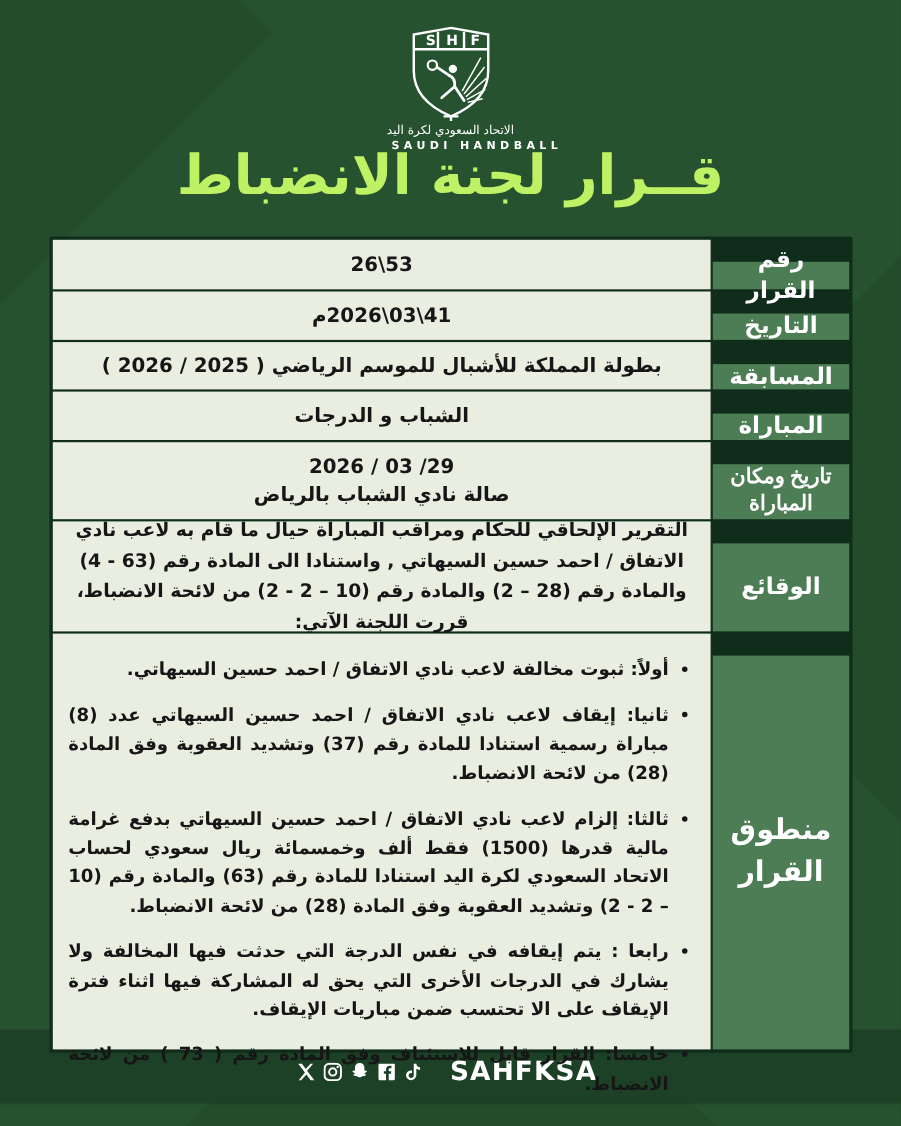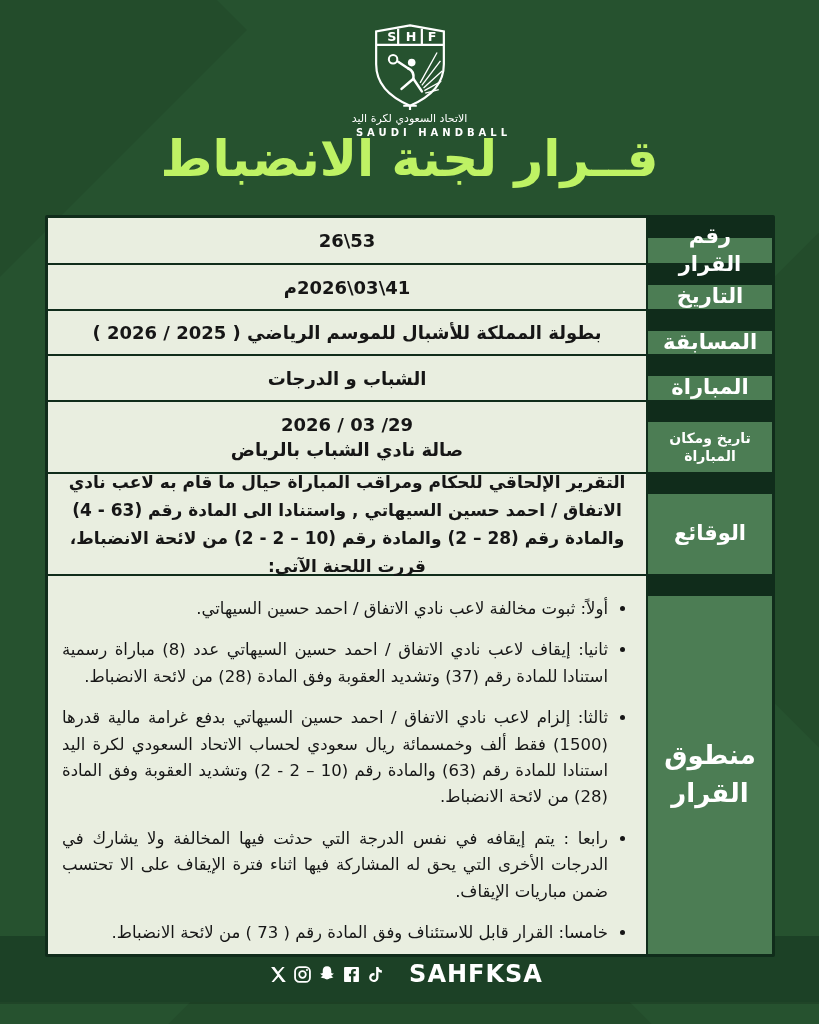--- a/index.html
+++ b/index.html
@@ -56,32 +56,32 @@
     background:var(--line);
     padding:3px;
     border-radius:2px;
   }
   .lcell{
     background:var(--label-bg);color:#fff;
     display:flex;align-items:center;justify-content:center;text-align:center;
     font-weight:800;font-size:21px;line-height:1.3;padding:2px 6px;margin-top:20px;
   }
   .lcell.big{font-size:26px;line-height:1.45;}
-  .lcell.small{font-size:14px;}
+  .lcell.small{font-size:19px;font-family:Liberation Serif, serif;}
   .vcell{
     background:var(--cell-bg);color:var(--ink);
     display:flex;flex-direction:column;align-items:center;justify-content:center;
     text-align:center;font-weight:700;font-size:18px;padding:4px 12px;
   }
   .vcell .l2{margin-top:4px;}
   .vcell.facts{font-size:17px;line-height:1.65;padding:18px 14px;}
   .vcell.verdict{align-items:stretch;justify-content:flex-start;padding:20px 16px 10px 14px;}
   .verdict ul{list-style:disc;padding-right:22px;text-align:justify;direction:rtl;}
   .verdict li{
-    font-size:16.5px;font-weight:400;line-height:1.6;margin-bottom:15px;
+    font-size:16.5px;font-weight:700;line-height:1.6;margin-bottom:15px;
     text-align:justify;text-align-last:right;
   }
 </style>
 </head>
 <body>
 
 <div class="page">
 
   <div class="wm wm1"></div>
   <div class="wm wm2"></div>

